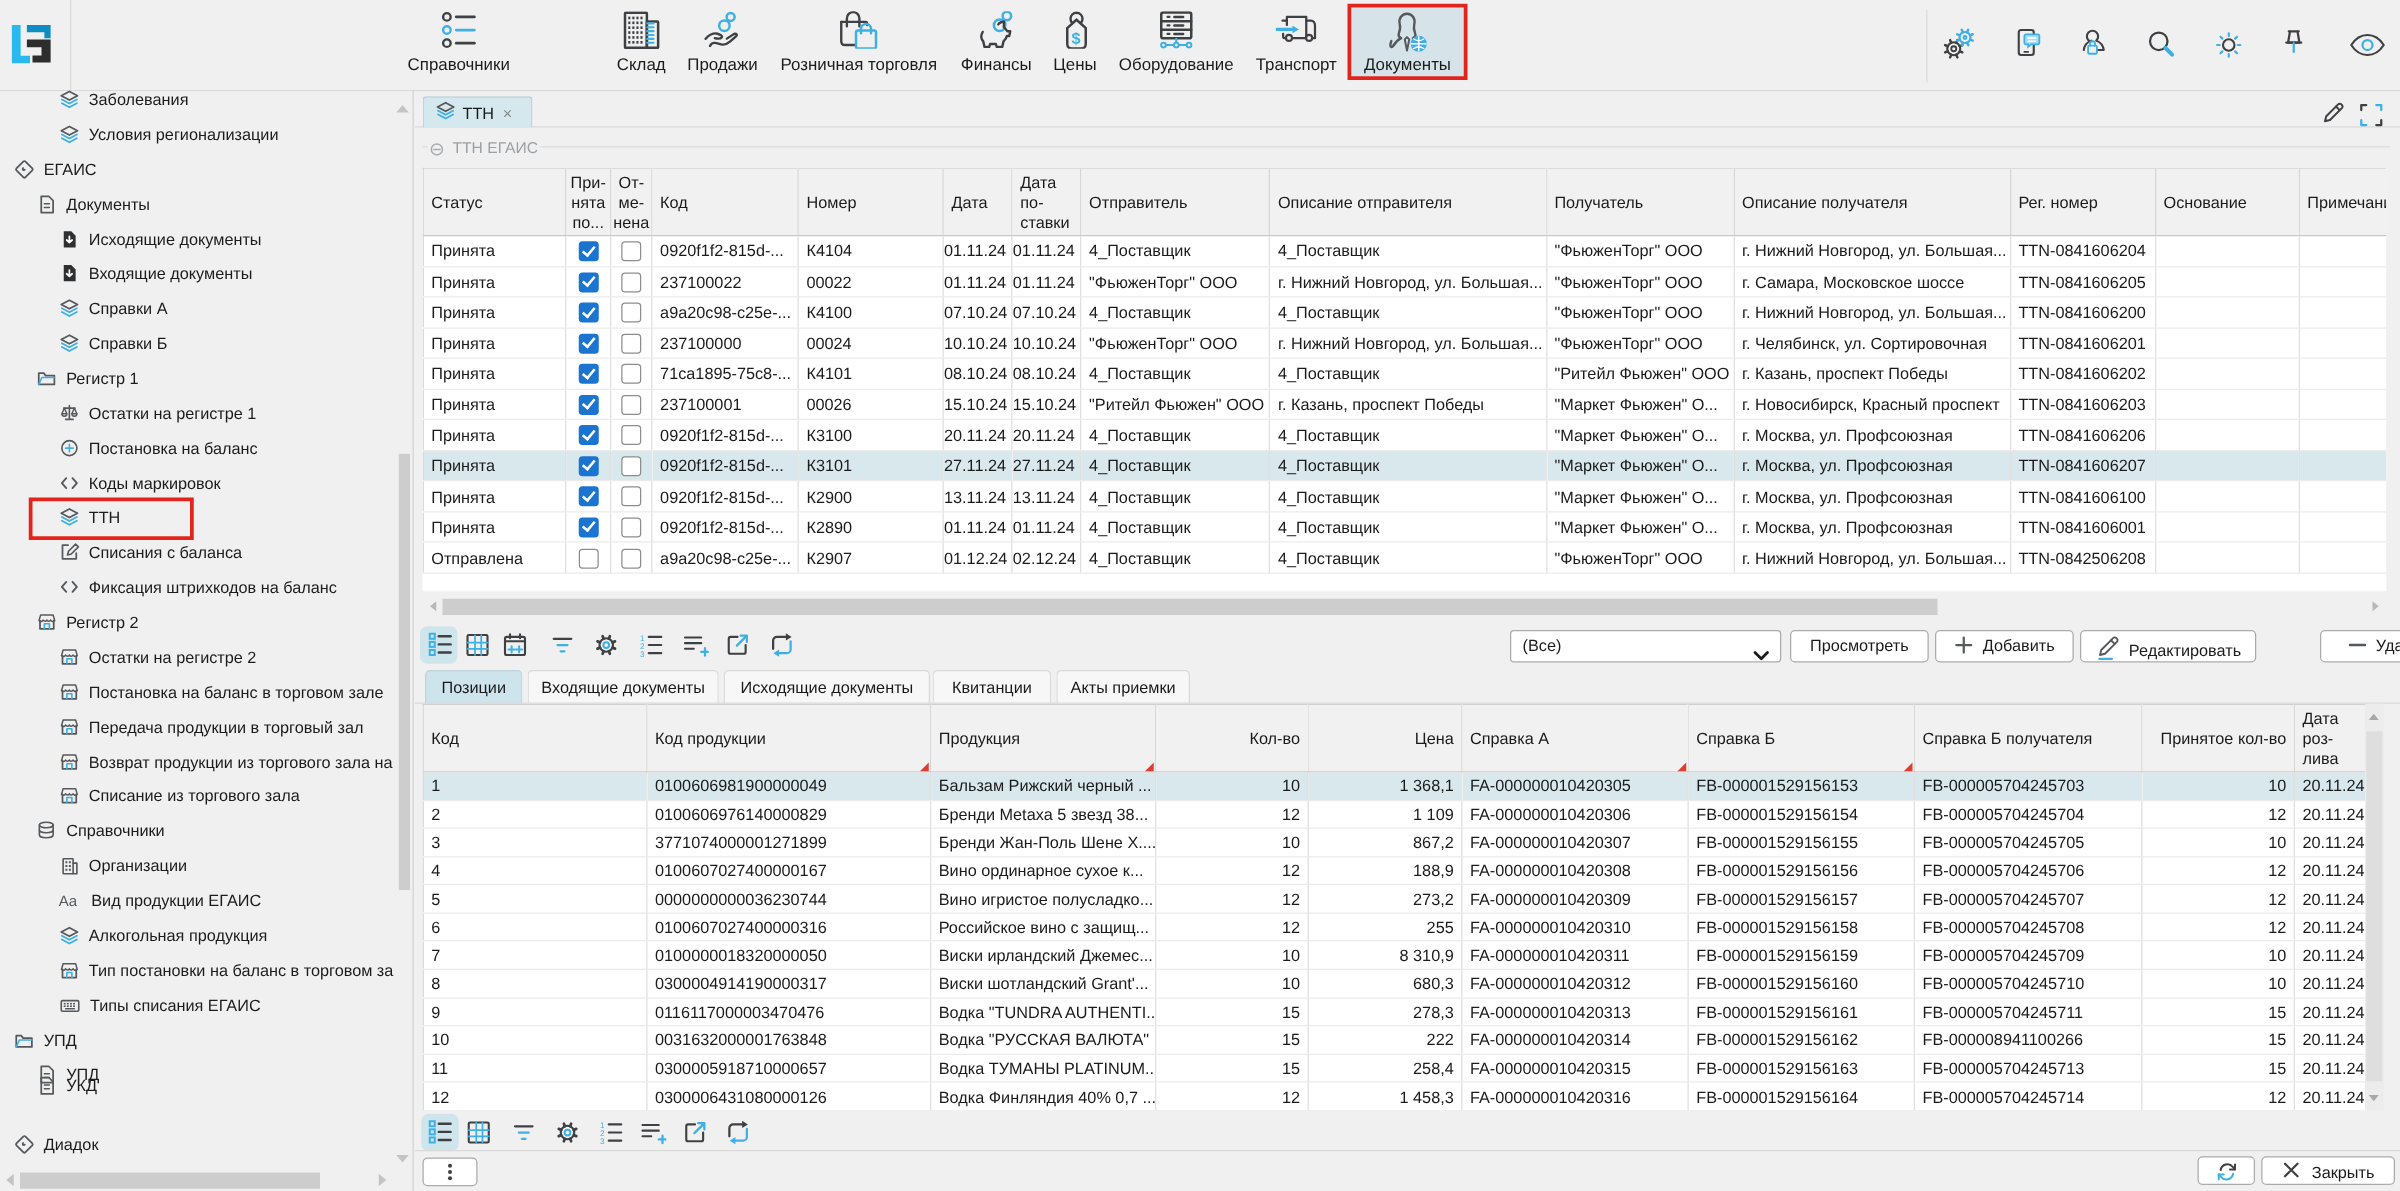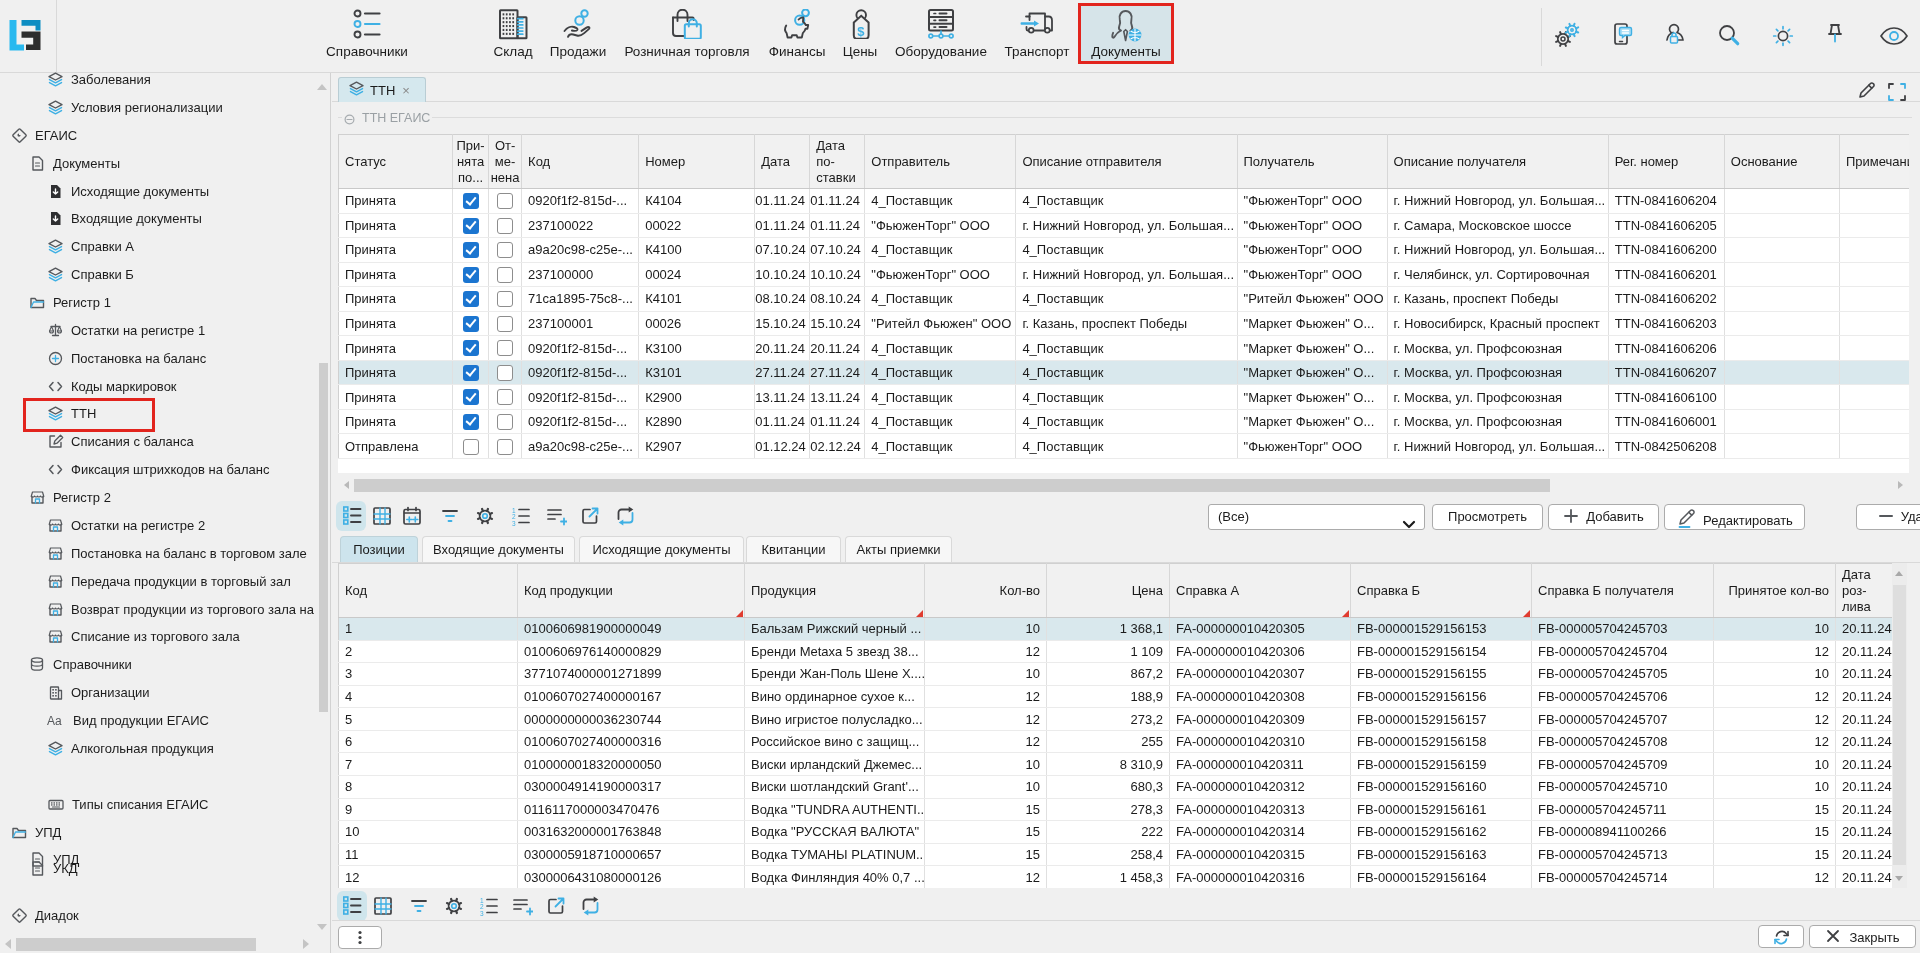--- a/index.html
+++ b/index.html
@@ -349,20 +349,25 @@
         <rect x="8.1" y="11" width="1.6" height="1.6" fill="#55585c"></rect>
       </svg>Организации</div>
 <div class="ti" style="left:47px;top:707.0px"><svg width="19" height="17" viewBox="0 0 19 17" fill="none">
         <text x="0" y="12.5" font-size="12" fill="#55585c" font-family="Liberation Sans">Aa</text>
       </svg>Вид продукции ЕГАИС</div>
 <div class="ti" style="left:47px;top:734.9px"><svg width="17" height="17" viewBox="0 0 17 17" fill="none">
         <path d="M8.5 2.2L15 5.6 8.5 9 2 5.6z" stroke="#55585c" stroke-width="1.4" stroke-linecap="round" stroke-linejoin="round" fill="none"></path>
         <path d="M2.5 8.6L8.5 11.8 14.5 8.6" stroke="#3fb0e4" stroke-width="1.5" stroke-linecap="round" stroke-linejoin="round" fill="none"></path>
         <path d="M2.5 11.6L8.5 14.8 14.5 11.6" stroke="#3fb0e4" stroke-width="1.5" stroke-linecap="round" stroke-linejoin="round" fill="none"></path>
       </svg>Алкогольная продукция</div>
+<div class="ti" style="left:47px;top:762.8px"><svg width="17" height="17" viewBox="0 0 17 17" fill="none">
+        <path d="M3 7.5V14h11V7.5" stroke="#55585c" stroke-width="1.4" stroke-linecap="round" stroke-linejoin="round" fill="none"></path>
+        <path d="M2.2 7.5L3.5 3h10l1.3 4.5c-2 1.4-3 .2-3.3-.5-.6 1.3-2.7 1.3-3 0-.3 1.3-2.4 1.3-3 0-.3.7-1.3 1.9-3.3.5z" stroke="#55585c" stroke-width="1.2" stroke-linecap="round" stroke-linejoin="round" fill="none"></path>
+        <path d="M6.5 14v-4h4v4" stroke="#3fb0e4" stroke-width="1.3" stroke-linecap="round" stroke-linejoin="round" fill="none"></path>
+      </svg>Тип постановки на баланс в торговом за</div>
 <div class="ti" style="left:47px;top:790.6px"><svg width="18" height="17" viewBox="0 0 18 17" fill="none">
         <rect x="2" y="4.5" width="14" height="8.5" rx="1" stroke="#55585c" stroke-width="1.3" fill="none"></rect>
         <rect x="4" y="6.3" width="1.5" height="1.3" fill="#55585c"></rect>
         <rect x="4" y="8.3" width="1.5" height="1.3" fill="#55585c"></rect>
         <rect x="6.5" y="6.3" width="1.5" height="1.3" fill="#55585c"></rect>
         <rect x="6.5" y="8.3" width="1.5" height="1.3" fill="#55585c"></rect>
         <rect x="9" y="6.3" width="1.5" height="1.3" fill="#55585c"></rect>
         <rect x="9" y="8.3" width="1.5" height="1.3" fill="#55585c"></rect>
         <rect x="11.5" y="6.3" width="1.5" height="1.3" fill="#55585c"></rect>
         <rect x="11.5" y="8.3" width="1.5" height="1.3" fill="#55585c"></rect>

